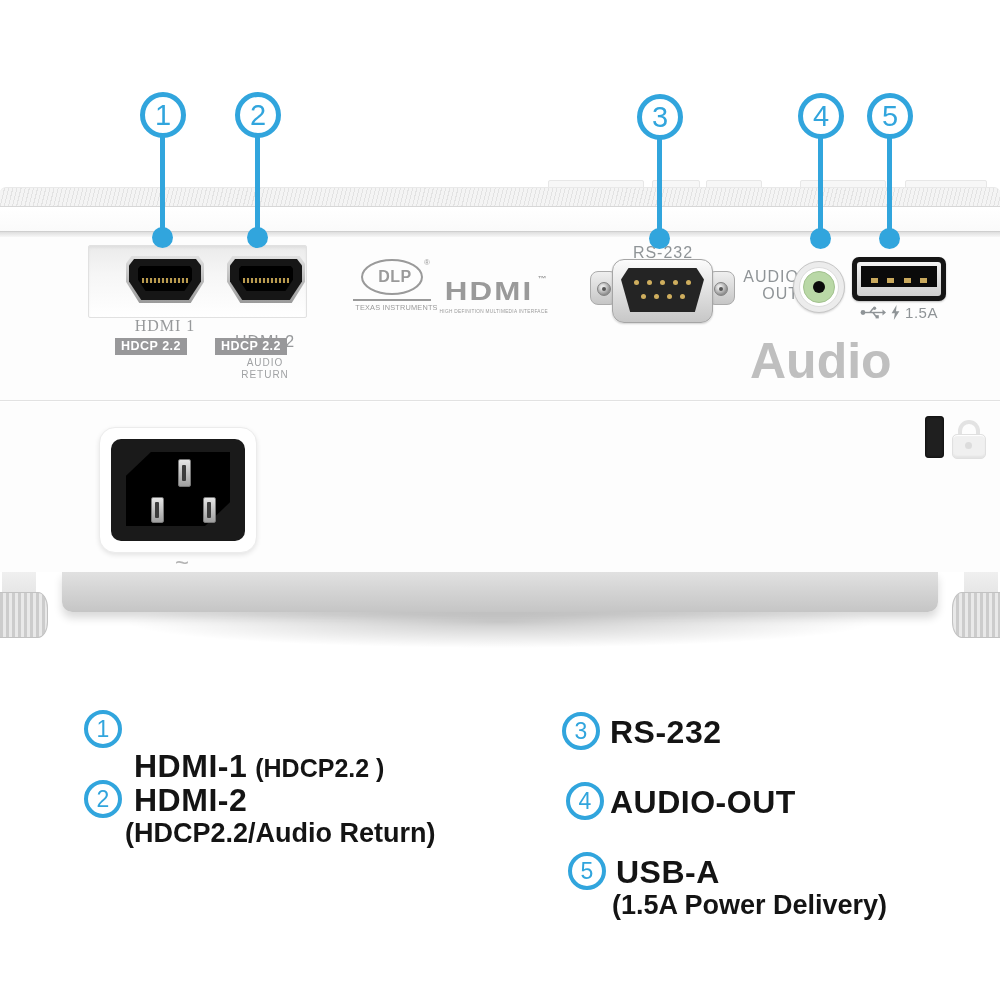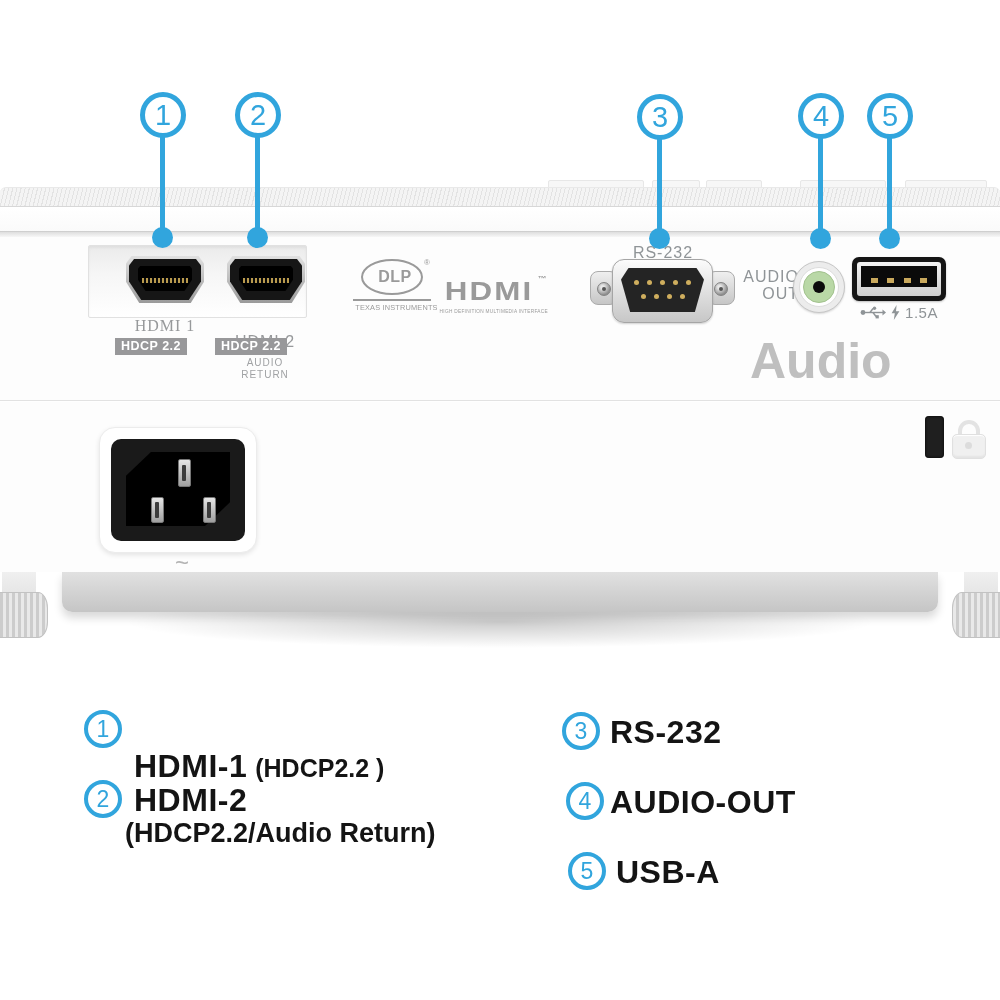--- a/index.html
+++ b/index.html
@@ -331,14 +331,15 @@
   <div class="lg-line2 lgl2">(HDCP2.2/Audio Return)</div>
 
   <div class="lg-circle lgc3">3</div>
   <div class="lg-title lgt3"><span>RS-232</span></div>
 
   <div class="lg-circle lgc4">4</div>
   <div class="lg-title lgt4"><span>AUDIO-OUT</span></div>
 
   <div class="lg-circle lgc5">5</div>
   <div class="lg-title lgt5"><span>USB-A</span></div>
+  <div class="lg-line2 lgl5">(1.5A Power Delivery)</div>
 
 </div>
 
 </body></html>

